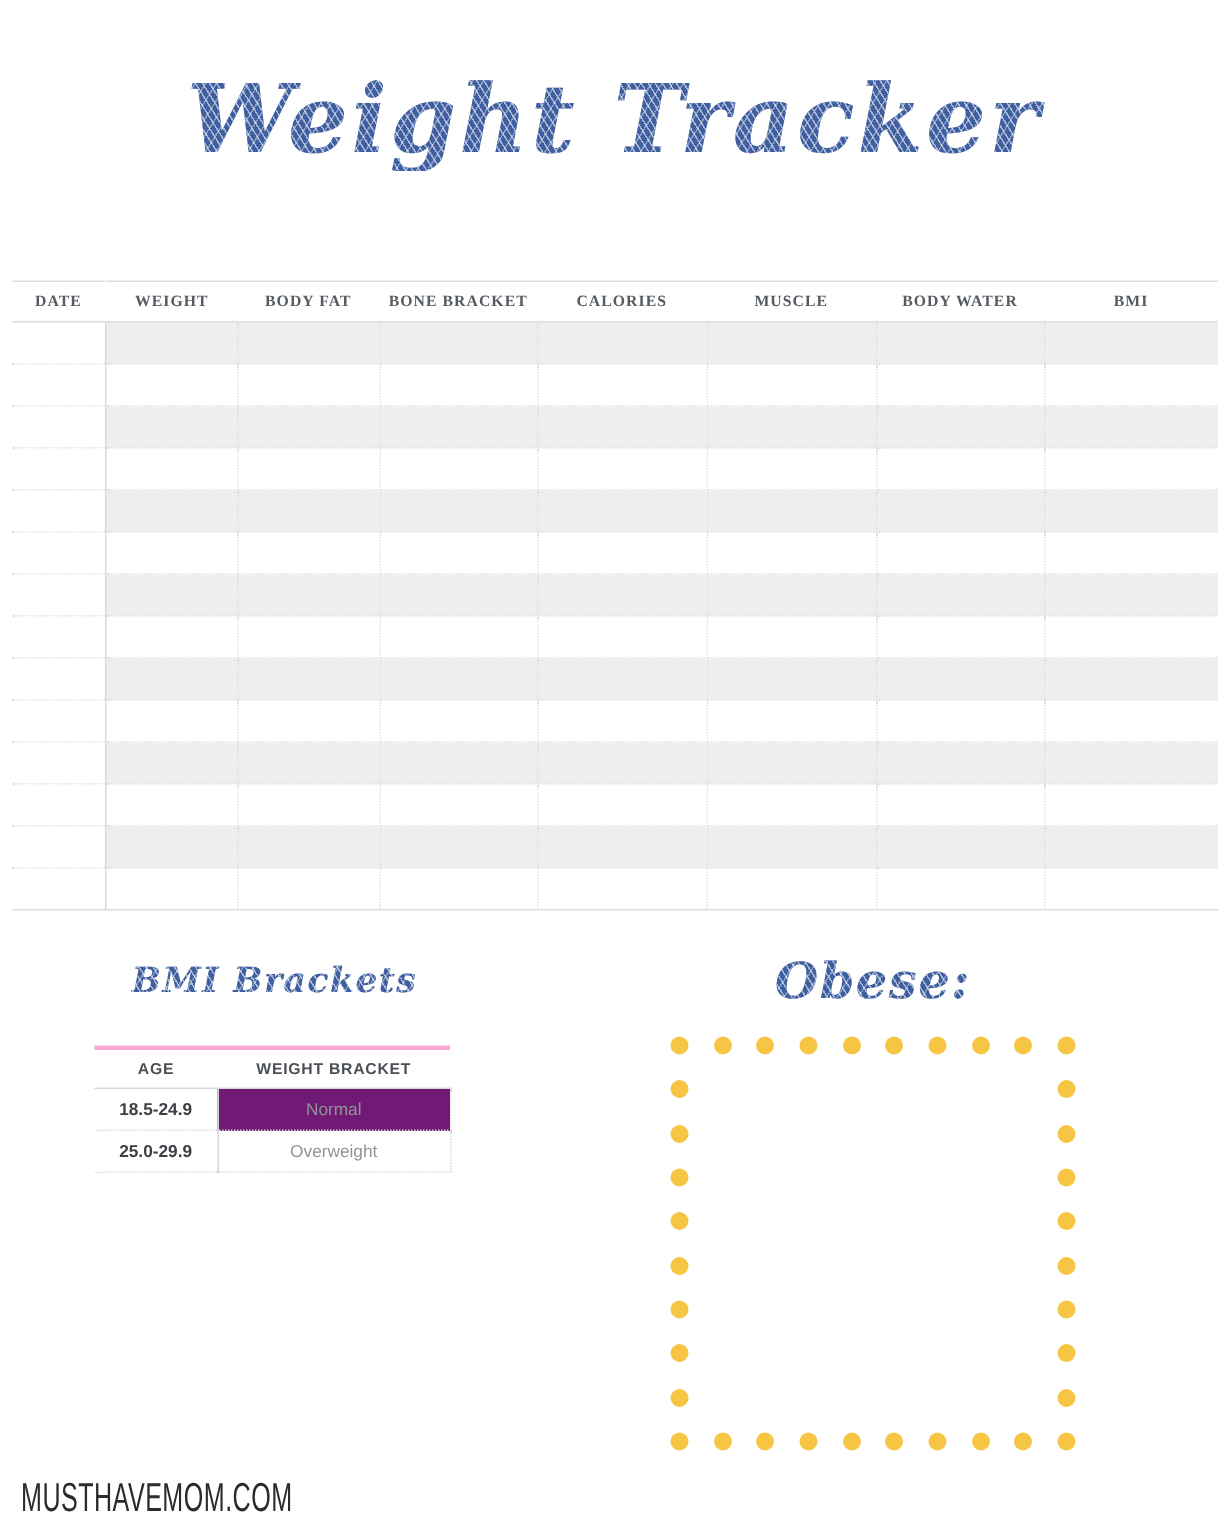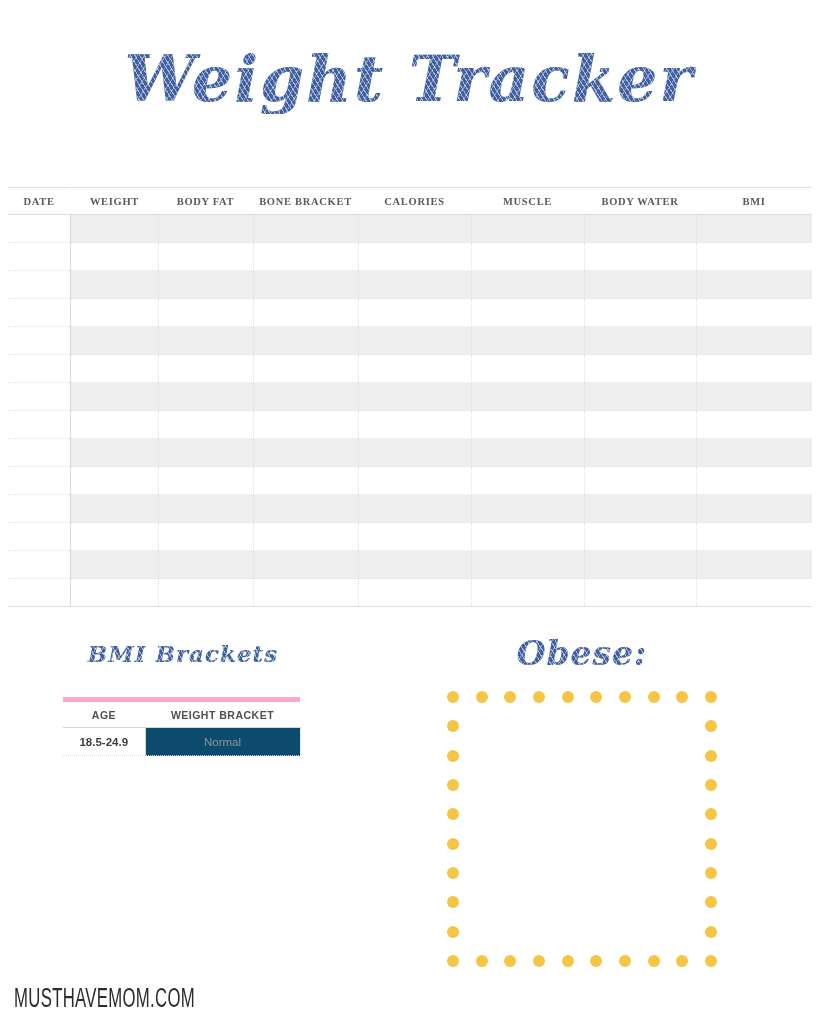--- a/index.html
+++ b/index.html
@@ -135,21 +135,21 @@
     table-layout: fixed;
   }
   table.bmi th {
     height: 25px;
     padding: 0;
     font-size: 10.5px;
     font-weight: bold;
     letter-spacing: 0.5px;
     color: #4c5156;
     text-align: center;
-    border-top: 5px solid #f9a8d4;
+    border-top: 3px solid #f9a8d4;
     border-bottom: 1px solid #d9d9d9;
     background: #ffffff;
     white-space: nowrap;
   }
   table.bmi td {
     height: 27px;
     padding: 0;
     text-align: center;
     font-size: 11.5px;
     border-bottom: 1px dotted #d8d8d8;
@@ -159,21 +159,21 @@
     font-weight: bold;
     color: #3c4044;
     border-right: 1px solid #d6d6d6;
     background: #ffffff !important;
   }
   table.bmi td.bracket {
     color: #909498;
     border-right: 1px dotted #d8d8d8;
   }
   table.bmi tr.striped td.bracket {
-    background: #0c4a6e;
+    background: #701a75;
   }
   table.bmi tr:last-child td {
     border-bottom: 1px dotted #d8d8d8;
   }
 
   
   .goal-title {
     position: absolute;
     left: 447px;
     top: 634px;
@@ -388,20 +388,24 @@
     <thead>
       <tr>
         <th style="width:82px;">AGE</th>
         <th style="width:155px;">WEIGHT BRACKET</th>
       </tr>
     </thead>
     <tbody id="bmi-body">
         <tr class="striped">
           <td class="age" style="width: 82px;">18.5-24.9</td>
           <td class="bracket" style="width: 155px;">Normal</td>
+        </tr>
+        <tr>
+          <td class="age" style="width: 82px;">25.0-29.9</td>
+          <td class="bracket" style="width: 155px;">Overweight</td>
         </tr>
       </tbody>
   </table>
 </div>
 
 <div class="goal-title sketchy">Obese:</div>
 
 <div class="goal-box" id="goal-box">
     <span class="goal-dot" style="left: 0px; top: 0px; background: rgb(246, 197, 68);"></span>
     <span class="goal-dot" style="left: 0px; top: 264px; background: rgb(246, 197, 68);"></span>

